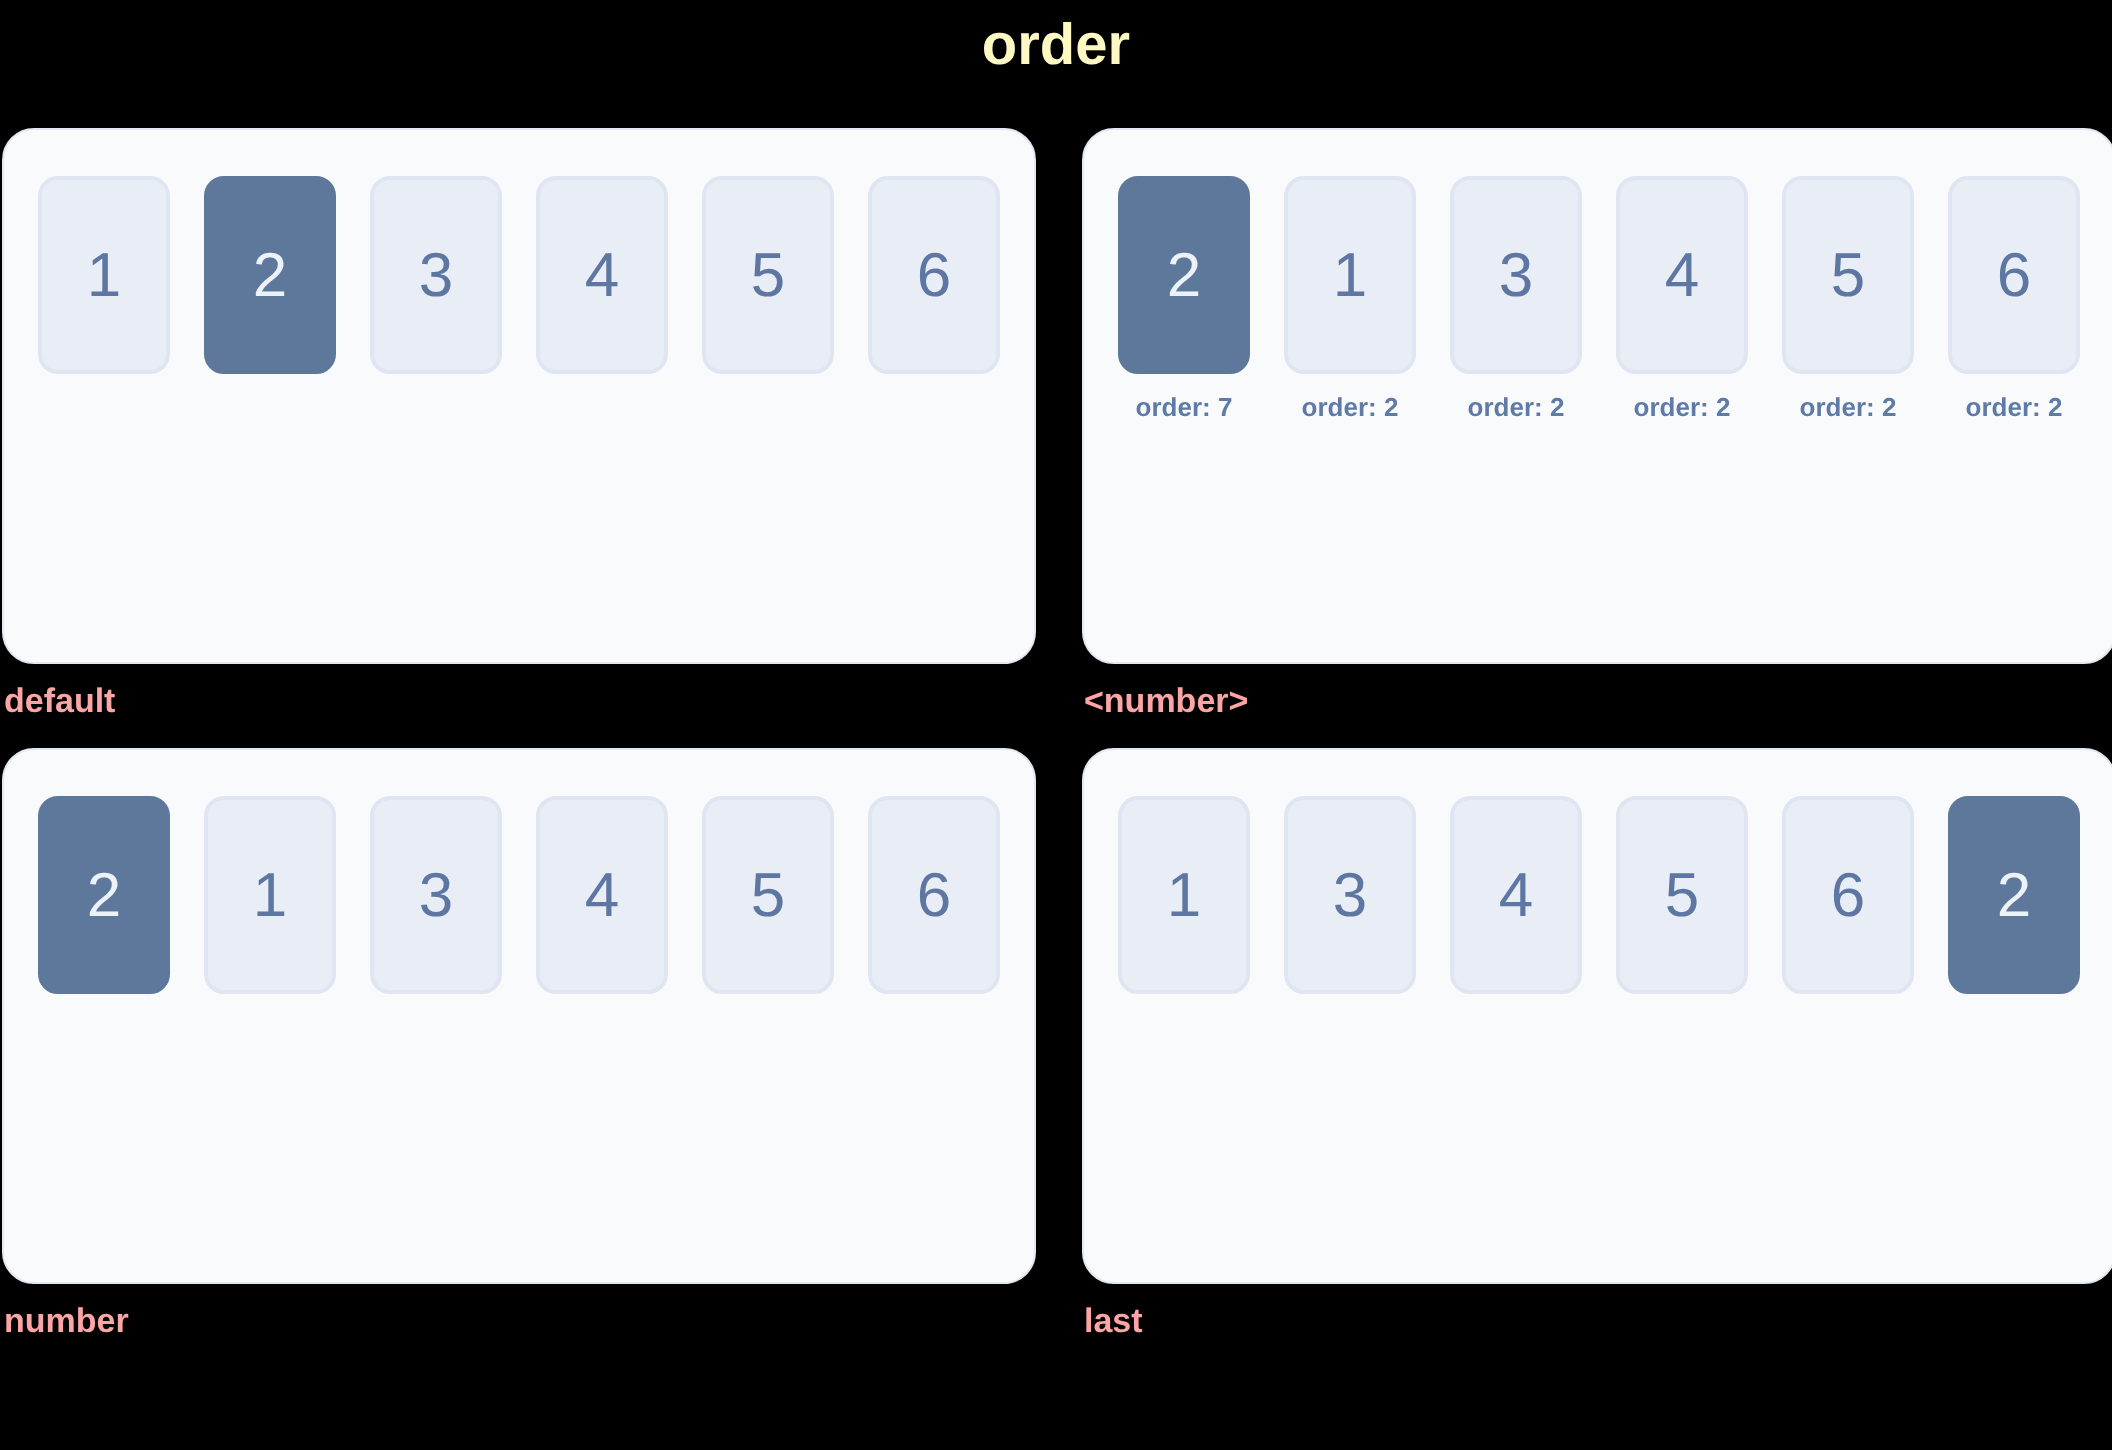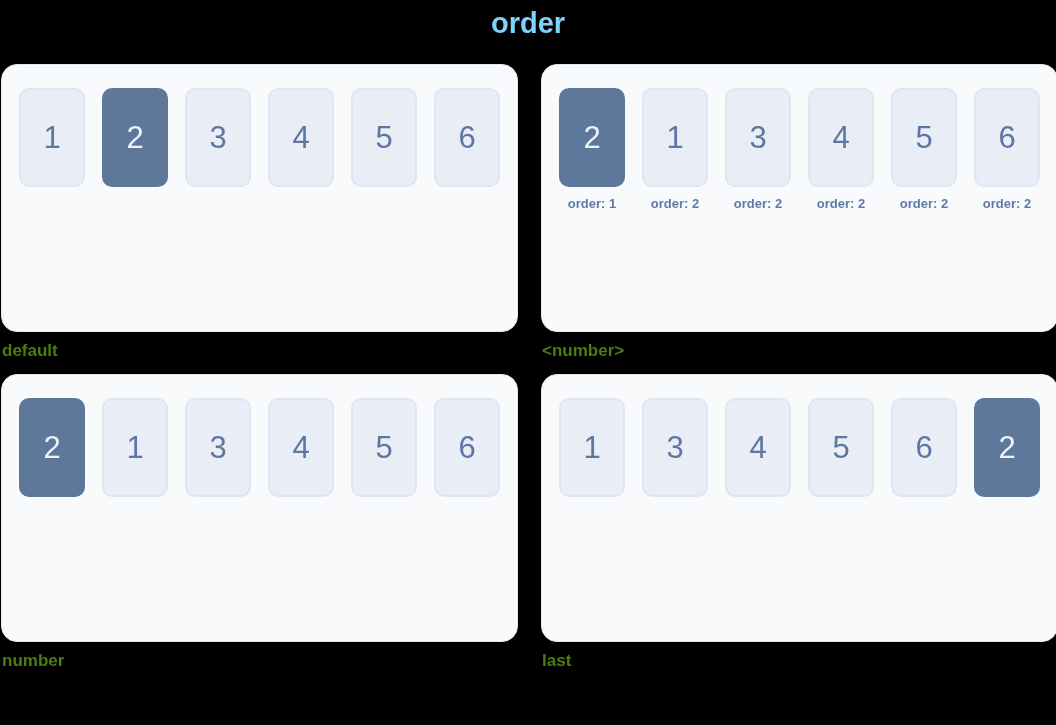--- a/index.html
+++ b/index.html
@@ -3,21 +3,21 @@
 <meta charset="utf-8">
 <style>
   * { margin: 0; padding: 0; box-sizing: border-box; }
   html, body { width: 1056px; height: 725px; overflow: hidden; }
   body {
     background: #000000;
     font-family: "Liberation Sans", sans-serif;
   }
   .page-title {
     text-align: center;
-    color: #7dd3fc;
+    color: #fef9c3;
     font-size: 29px;
     font-weight: 700;
     margin-top: 6px;
     height: 34px;
     line-height: 34px;
   }
   .grid {
     margin: 24px 5px 0 1px;
     display: grid;
     grid-template-columns: 1fr 1fr;
@@ -30,21 +30,21 @@
     border: 1px solid #e2e8f2;
     border-radius: 16px;
     height: 268px;
     padding: 23px 17px;
     display: flex;
     align-items: flex-start;
     gap: 17px;
     overflow: hidden;
   }
   .panel-caption {
-    color: #4d7c0f;
+    color: #fca5a5;
     font-size: 17px;
     font-weight: 700;
     margin: 9px 0 13px 1px;
     height: 20px;
   }
   .flex-item {
     display: flex;
     flex-direction: column;
     align-items: center;
     flex: 0 0 auto;
@@ -117,21 +117,21 @@
   </div>
       </div>
       <div class="panel-caption">default</div>
     </div>
 
     <div class="cell">
       <div class="panel">
         <div class="panel-row" style="display:contents">
     <div class="flex-item">
       <div class="box hl">2</div>
-      <div class="order-label">order: 1</div>
+      <div class="order-label">order: 7</div>
     </div>
   
     <div class="flex-item">
       <div class="box">1</div>
       <div class="order-label">order: 2</div>
     </div>
   
     <div class="flex-item">
       <div class="box">3</div>
       <div class="order-label">order: 2</div>

